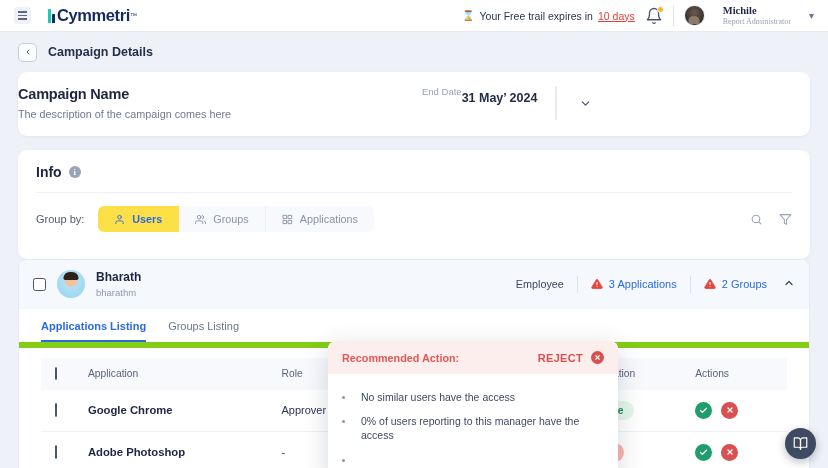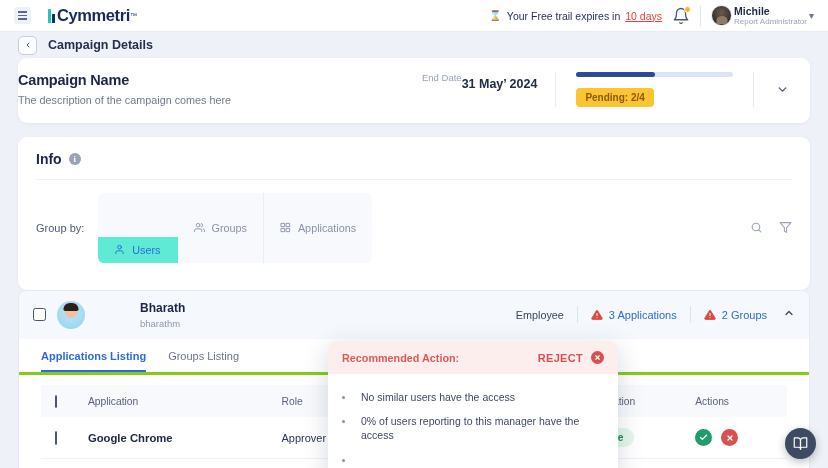--- a/index.html
+++ b/index.html
@@ -40,38 +40,38 @@
   }
   .trial { display: flex; align-items: center; gap: 5px; font-size: 10.5px; color: #2b3553; }
   .hourglass { font-size: 10px; color: #d9a441; }
   .trial-days { color: #e8403a; text-decoration: underline; }
   .bell-wrap { position: relative; width: 18px; height: 18px; cursor: pointer; }
   .bell-dot {
     position: absolute; top: -1px; right: -1px; width: 7px; height: 7px;
     background: #f7b731; border-radius: 50%; border: 1.2px solid #fff;
   }
   .divider-v { width: 1px; height: 20px; background: #dfe3ec; }
-  .user-block { display: flex; align-items: center; gap: 2px; cursor: pointer; }
+  .user-block { display: flex; align-items: center; gap: 18px; cursor: pointer; font-family: Liberation Serif, serif; }
   .avatar-sm {
     width: 21px; height: 21px; border-radius: 50%;
     background: radial-gradient(circle at 50% 35%, #6b5a4e 0%, #3d3430 60%, #272220 100%);
     border: 1px solid #e4e8f0; flex: none; position: relative; overflow: hidden;
   }
   .avatar-sm::after {
     content: ""; position: absolute; bottom: 1px; left: 50%; transform: translateX(-50%);
     width: 11px; height: 8px; border-radius: 50% 50% 0 0; background: #8d7a68;
   }
   .user-meta { line-height: 1.15; }
   .user-name { font-size: 10.5px; color: #1f2a44; font-weight: 600; }
   .user-role { font-size: 8px; color: #9aa3b8; }
   .chev-sm { font-size: 10px; color: #6b7690; }
 
   
   .page-head {
-    height: 26px; display: flex; align-items: center; padding: 0 18px; gap: 11px;
+    height: 40px; display: flex; align-items: center; padding: 0 18px; gap: 11px;
   }
   .back-btn {
     width: 19px; height: 19px; border: 1px solid #c6cddd; border-radius: 5px;
     display: flex; align-items: center; justify-content: center;
     background: #fbfcfe; cursor: pointer; flex: none;
   }
   .back-btn svg { display: block; }
   .page-title { font-size: 12.5px; font-weight: bold; color: #26304a; }
 
   
@@ -112,21 +112,21 @@
   .info-sep { height: 1px; background: #edf0f6; margin: 0 18px; }
   .groupby-row { display: flex; align-items: center; padding: 13px 18px 14px; gap: 14px; }
   .groupby-label { font-size: 11px; color: #4f5a74; }
   .seg { display: flex; background: #f7f9fc; border-radius: 6px; overflow: hidden; }
   .seg-item {
     display: flex; align-items: center; gap: 7px;
     padding: 7px 16px; font-size: 10.8px; color: #8a93a8; cursor: pointer;
     border-right: 1px solid #e9edf4;
   }
   .seg-item:last-child { border-right: none; }
-  .seg-item.active { background: #5eead4; color: #2b6ae0; font-weight: 400; border-right-color: transparent; margin-top: 44px; }
+  .seg-item.active { background: #fde047; color: #2b6ae0; font-weight: 700; border-right-color: transparent; }
   .seg-item svg { display: block; }
   .toolbar-icons { margin-left: auto; display: flex; align-items: center; gap: 16px; }
   .tool-icon { cursor: pointer; display: block; }
 
   
   .user-panel {
     margin: 0 18px; background: #fff;
     border: 1px solid #e6eaf3; border-radius: 9px 9px 0 0;
     border-bottom: none; overflow: hidden;
   }
@@ -144,35 +144,35 @@
     position: relative; overflow: hidden; flex: none;
   }
   .avatar-user::before {
     content: ""; position: absolute; top: 4px; left: 50%; transform: translateX(-50%);
     width: 13px; height: 13px; border-radius: 50%; background: #f0c3a0;
   }
   .avatar-user::after {
     content: ""; position: absolute; top: 2px; left: 50%; transform: translateX(-50%);
     width: 15px; height: 8px; border-radius: 7px 7px 2px 2px; background: #2b2118;
   }
-  .user-names { line-height: 1.25; margin-left: 44px; }
+  .user-names { line-height: 1.25; }
   .u-name { font-size: 12px; font-weight: bold; color: #1d2642; }
   .u-id { font-size: 9.5px; color: #8f99ad; margin-top: 2px; }
   .user-row-right { margin-left: auto; display: flex; align-items: center; gap: 13px; }
   .emp-label { font-size: 10.8px; color: #3a4considered; }
   .emp-label { font-size: 10.8px; color: #3d4considered; }
   .emp-label { font-size: 10.8px; color: #3b4considered; }
   .emp-label { font-size: 10.8px; color: #3c465e; }
   .vsep { width: 1px; height: 17px; background: #dde2ec; }
   .warn-item { display: flex; gap: 6px; font-size: 11px; color: #2b6ae0; cursor: pointer; }
   .warn-tri { display: block; }
   .collapse-btn { margin-left: 3px; cursor: pointer; font-size: 12px; color: #39435c; }
 
   
-  .tabs-row { display: flex; gap: 22px; padding: 11px 22px 0; border-bottom: 3px solid #84cc16; text-align: center; }
+  .tabs-row { display: flex; gap: 22px; padding: 11px 22px 0; border-bottom: 6px solid #84cc16; text-align: center; }
   .tab { font-size: 11px; color: #6c7689; padding-bottom: 8px; cursor: pointer; border-bottom: 2px solid transparent; }
   .tab.active { color: #2b6ae0; font-weight: 600; border-bottom-color: #2b6ae0; }
 
   
   .table-wrap { padding: 10px 22px 0; }
   .tbl { width: 100%; border-collapse: collapse; table-layout: fixed; }
   .tbl thead th {
     background: #f7f9fc; font-size: 10.3px; color: #59637c; font-weight: normal;
     text-align: left; padding: 9px 0; height: 32px;
   }
@@ -282,26 +282,20 @@
 <div class="card campaign-card">
   <div class="campaign-left">
     <div class="campaign-name">Campaign Name</div>
     <div class="campaign-desc">The description of the campaign comes here</div>
   </div>
   <div class="enddate-block">
     <div class="enddate-label">End Date</div>
     <div class="enddate-val">31 May’ 2024</div>
   </div>
   <div class="vline"></div>
-  <div class="progress-block">
-    <div class="bar-track">
-      <div class="bar-fill" id="bar-fill" style="width: 50%;"></div>
-    </div>
-    <div class="pending-badge">Pending: 2/4</div>
-  </div>
   <div class="vline"></div>
   <div class="expand-cell">
     <svg class="chev-lg" width="13" height="13" viewBox="0 0 24 24" fill="none" stroke="#4a5670" stroke-width="2.4" stroke-linecap="round" stroke-linejoin="round">
       <polyline points="6 9 12 15 18 9"></polyline>
     </svg>
   </div>
 </div>
 
 <div class="card info-card">
   <div class="info-head">

